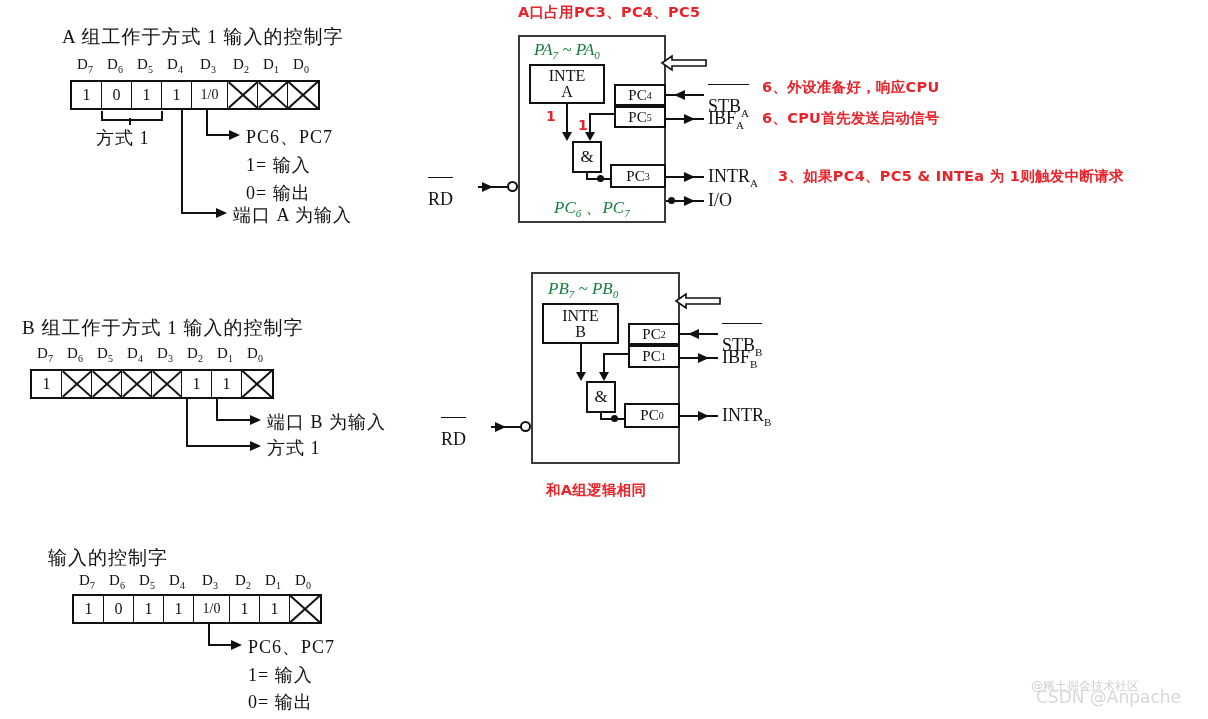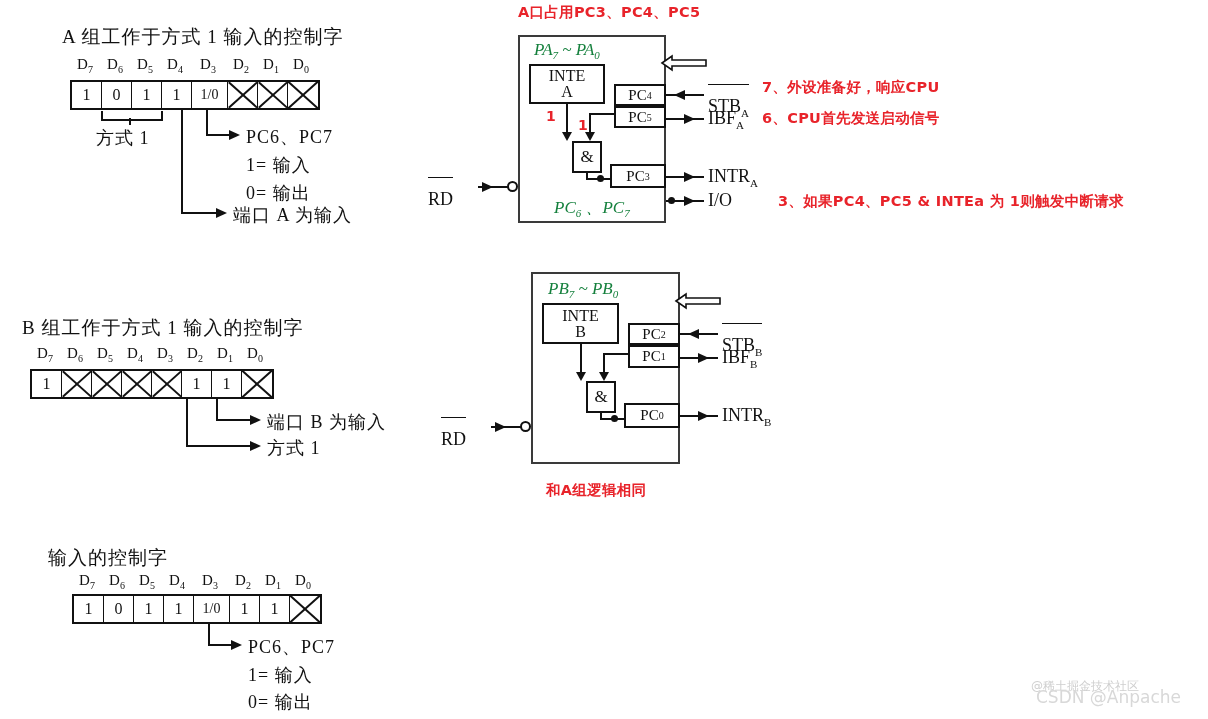--- a/index.html
+++ b/index.html
@@ -335,23 +335,23 @@
 
   <div class="hline abs" style="left:666px; top:176px; width:38px;"></div>
   <div class="arrowR abs" style="left:684px; top:172px;"></div>
   <div class="sig abs" style="left:708px; top:166px;">INTR<sub>A</sub></div>
 
   <div class="hline abs" style="left:666px; top:200px; width:38px;"></div>
   <div class="dot abs" style="left:668px; top:197px;"></div>
   <div class="arrowR abs" style="left:684px; top:196px;"></div>
   <div class="sig abs" style="left:708px; top:190px;">I/O</div>
 
-  <div class="red-note abs" style="left:762px; top:78px;">7、外设准备好，响应CPU</div>
+  <div class="red-note abs" style="left:762px; top:78px;">6、外设准备好，响应CPU</div>
   <div class="red-note abs" style="left:762px; top:109px;">6、CPU首先发送启动信号</div>
-  <div class="red-note abs" style="left:778px; top:167px;margin-top:25px;">3、如果PC4、PC5 &amp; INTEa 为 1则触发中断请求</div>
+  <div class="red-note abs" style="left:778px; top:167px;">3、如果PC4、PC5 &amp; INTEa 为 1则触发中断请求</div>
 
   <div class="cn-title abs" style="left:22px; top:315px;">B 组工作于方式 1 输入的控制字</div>
 
   <div class="dlabels abs" style="left:30px; top:345px;">
     <span>D<sub>7</sub></span>
     <span>D<sub>6</sub></span>
     <span>D<sub>5</sub></span>
     <span>D<sub>4</sub></span>
     <span>D<sub>3</sub></span>
     <span>D<sub>2</sub></span>

